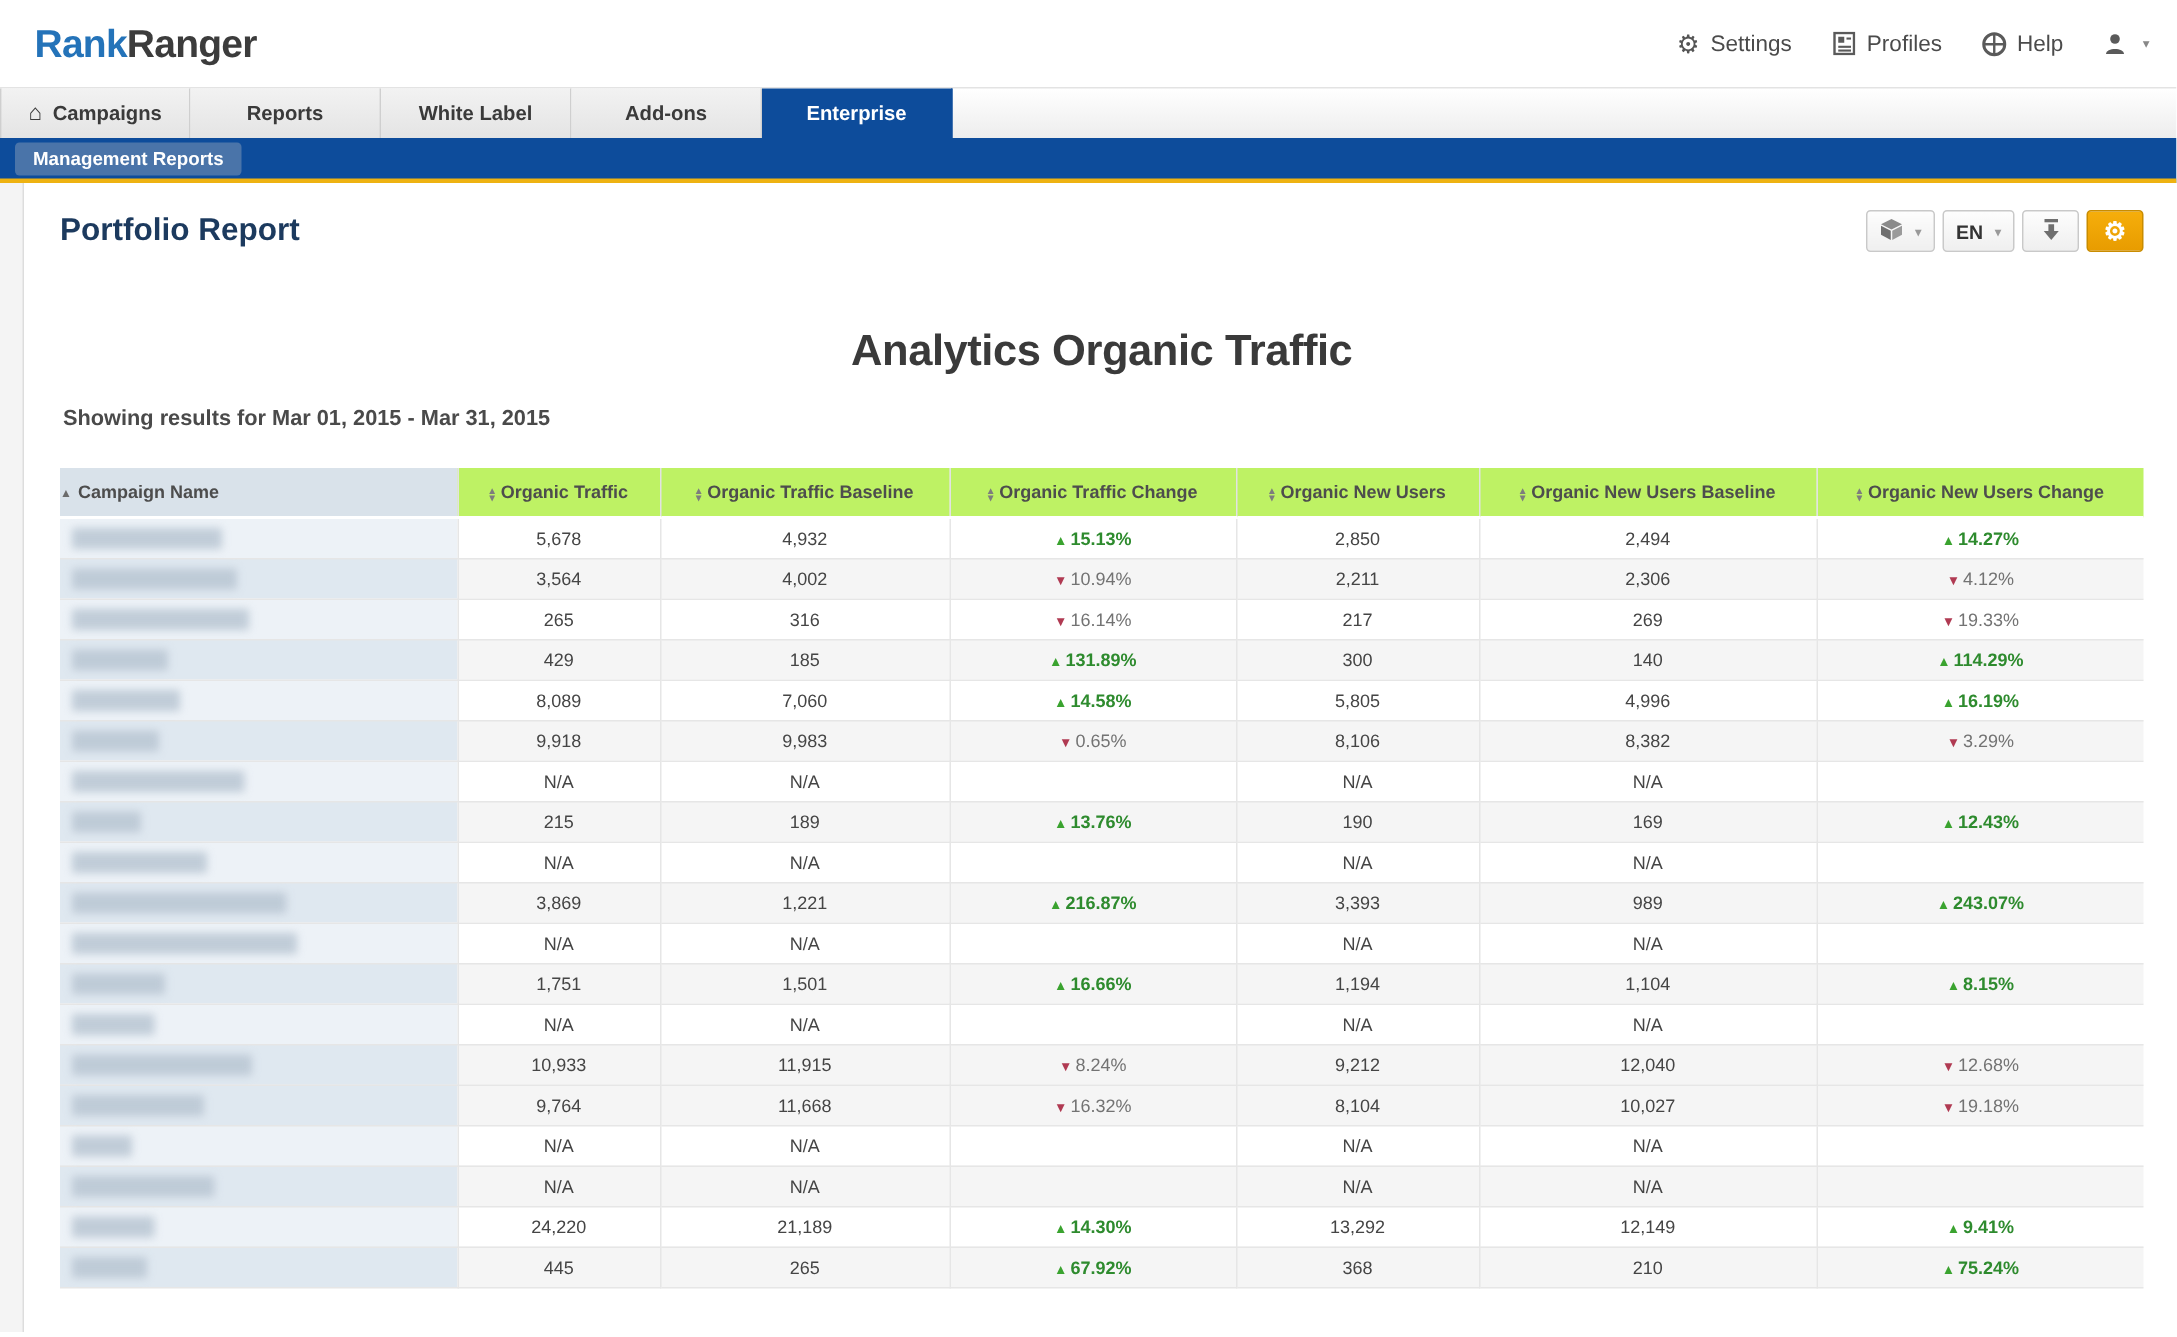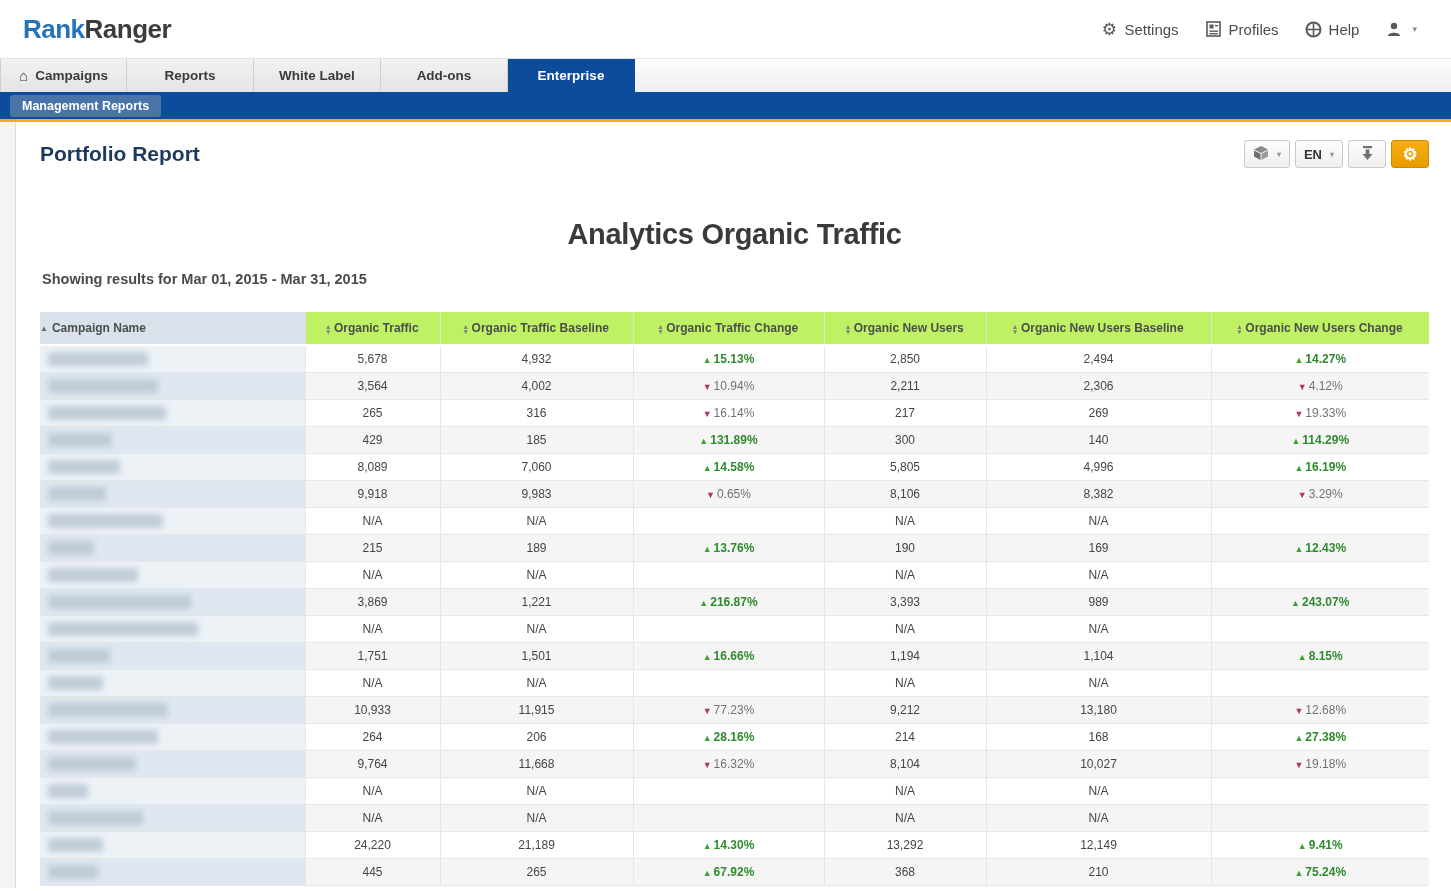--- a/index.html
+++ b/index.html
@@ -1,21 +1,21 @@
 <!DOCTYPE html>
 <html><head>
 <meta charset="utf-8">
 <style>
   * { margin:0; padding:0; box-sizing:border-box; }
   html,body { width:1451px; height:891px; background:#fff; overflow:hidden;
     font-family:"Liberation Sans", sans-serif; }
 
   
   .topbar { height:58px; background:#fff; display:flex; align-items:center;
-    justify-content:space-between; padding:0 34px 0 23px; }
+    justify-content:space-between; padding:0 18px 0 23px; }
   .logo { font-size:26px; font-weight:bold; letter-spacing:-0.5px; }
   .logo .l1 { color:#2473b9; }
   .logo .l2 { color:#3c3c3c; }
   .topmenu { display:flex; align-items:center; gap:26px; }
   .topmenu .mitem { display:flex; align-items:center; gap:6px; color:#4b4b4b;
     font-size:15px; cursor:pointer; }
   .micon { display:inline-flex; width:18px; height:18px; align-items:center;
     justify-content:center; color:#555; }
   .caret { font-size:9px; color:#888; margin-left:3px; }
 
@@ -349,33 +349,24 @@
             <td>N/A</td>
             <td></td>
             <td>N/A</td>
             <td>N/A</td>
             <td></td>
           </tr>
           <tr class="even">
             <td class="name-cell"><span class="redacted" style="width: 120px;"></span></td>
             <td>10,933</td>
             <td>11,915</td>
-            <td><span class="tri down">▼</span><span class="chg down">77.23%</span></td>
+            <td><span class="tri down">▼</span><span class="chg down">8.24%</span></td>
             <td>9,212</td>
-            <td>13,180</td>
+            <td>12,040</td>
             <td><span class="tri down">▼</span><span class="chg down">12.68%</span></td>
-          </tr>
-          <tr class="odd">
-            <td class="name-cell"><span class="redacted" style="width: 110px;"></span></td>
-            <td>264</td>
-            <td>206</td>
-            <td><span class="tri up">▲</span><span class="chg up">28.16%</span></td>
-            <td>214</td>
-            <td>168</td>
-            <td><span class="tri up">▲</span><span class="chg up">27.38%</span></td>
           </tr>
           <tr class="even">
             <td class="name-cell"><span class="redacted" style="width: 88px;"></span></td>
             <td>9,764</td>
             <td>11,668</td>
             <td><span class="tri down">▼</span><span class="chg down">16.32%</span></td>
             <td>8,104</td>
             <td>10,027</td>
             <td><span class="tri down">▼</span><span class="chg down">19.18%</span></td>
           </tr>

